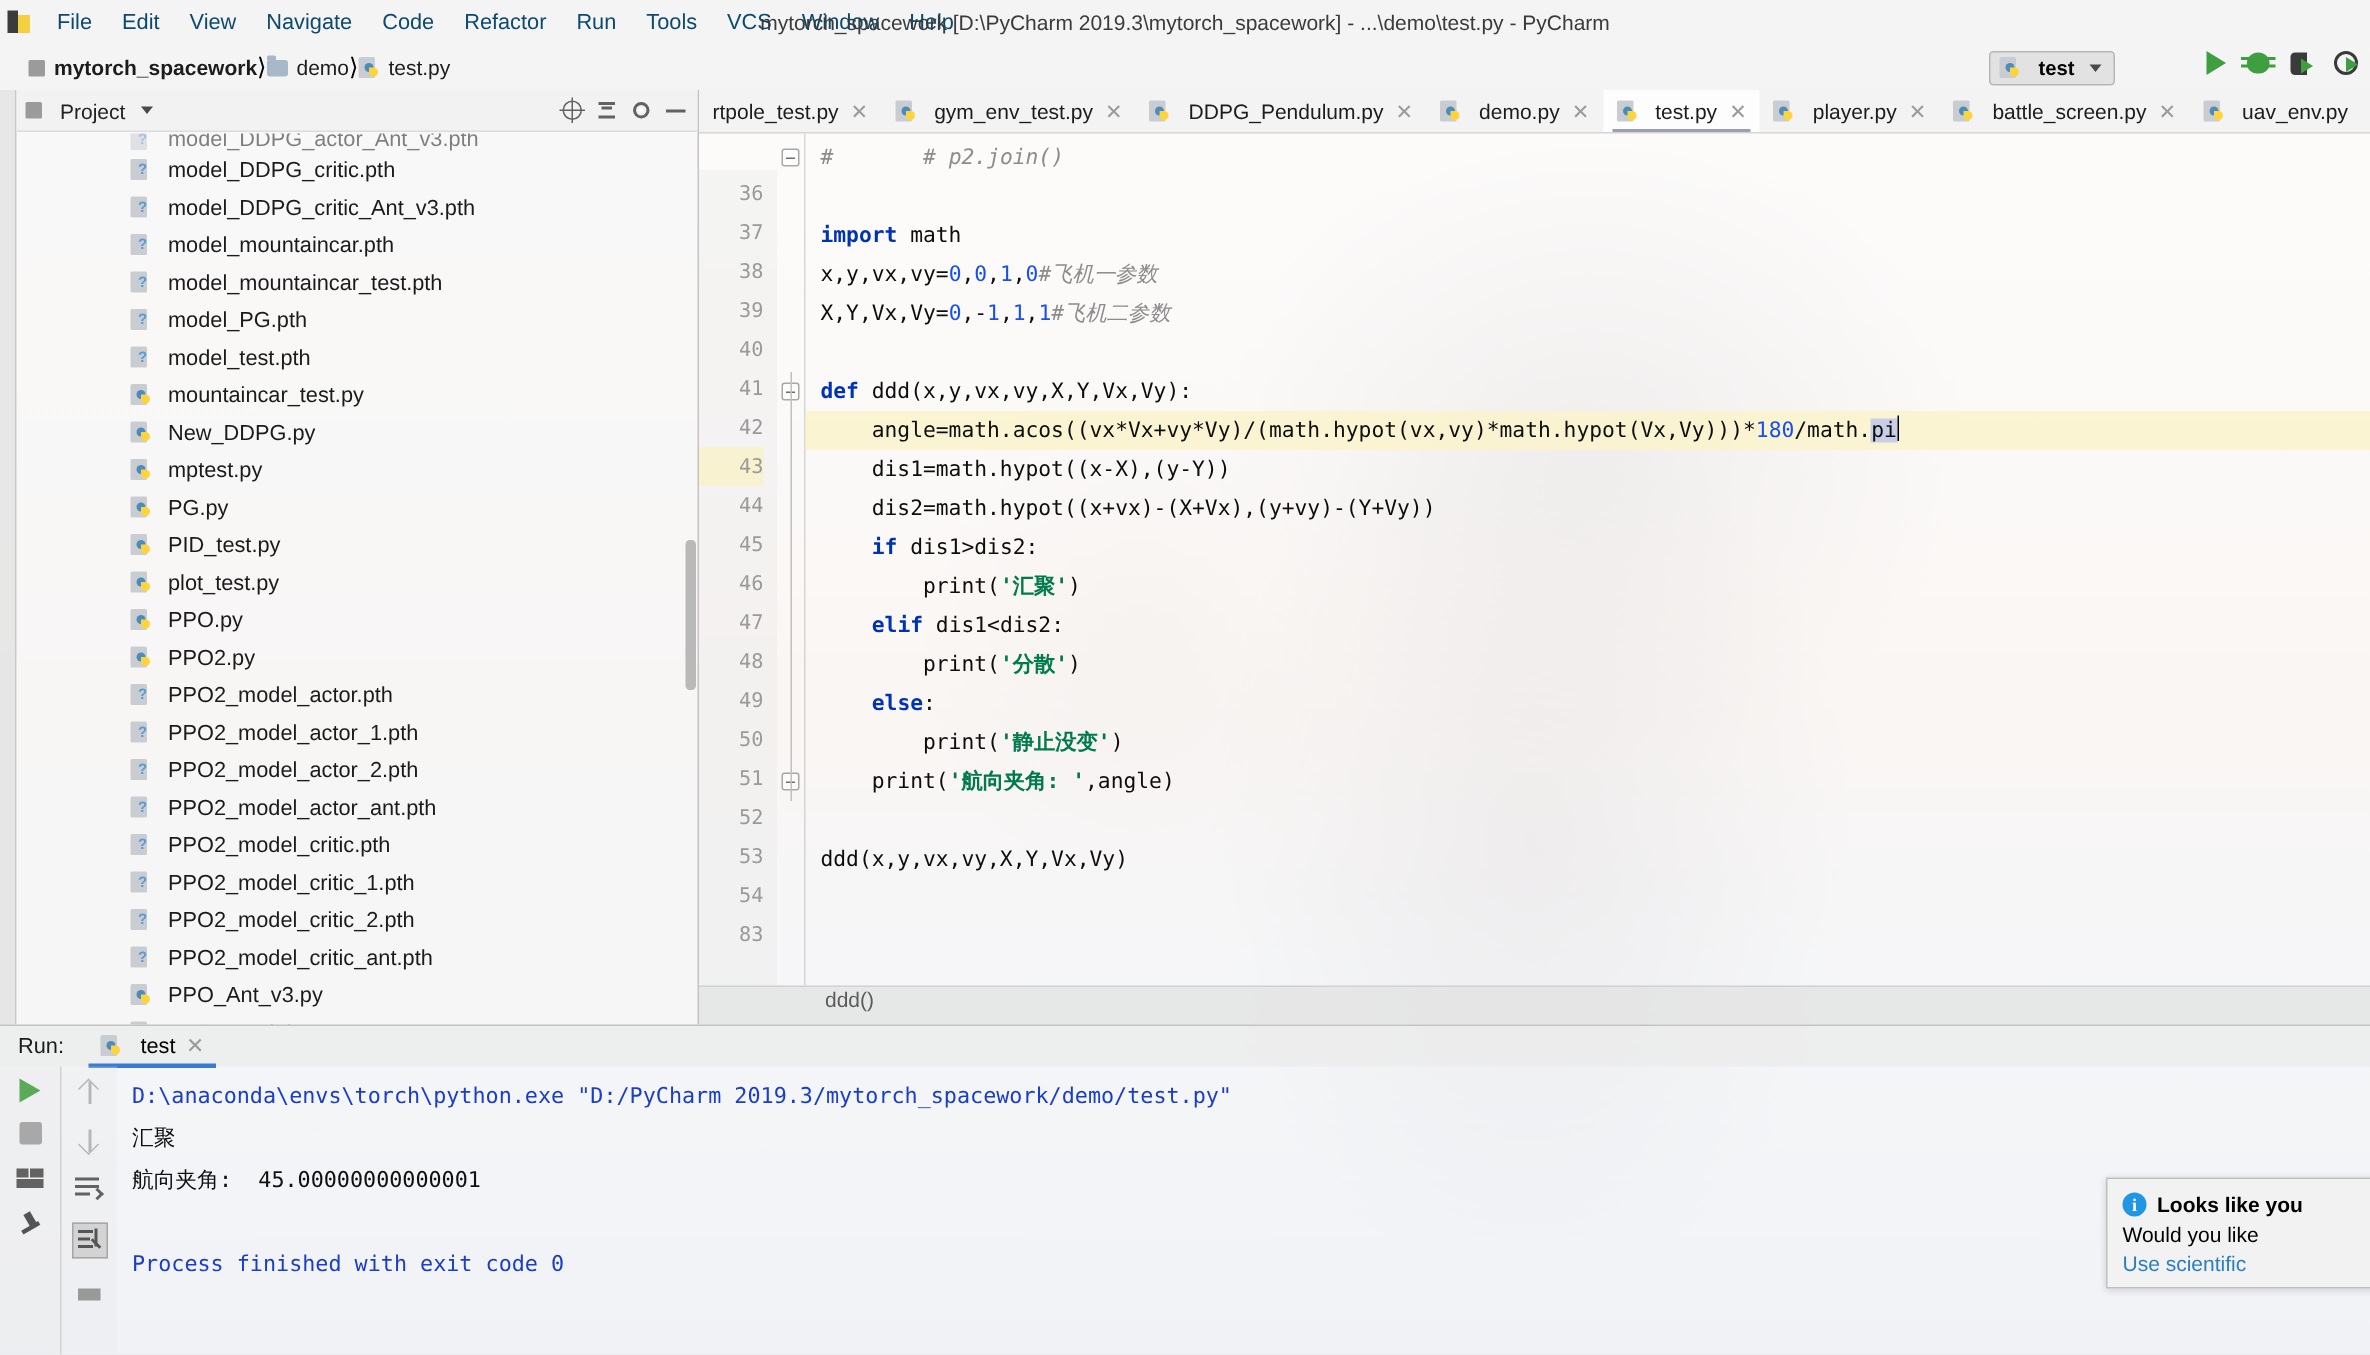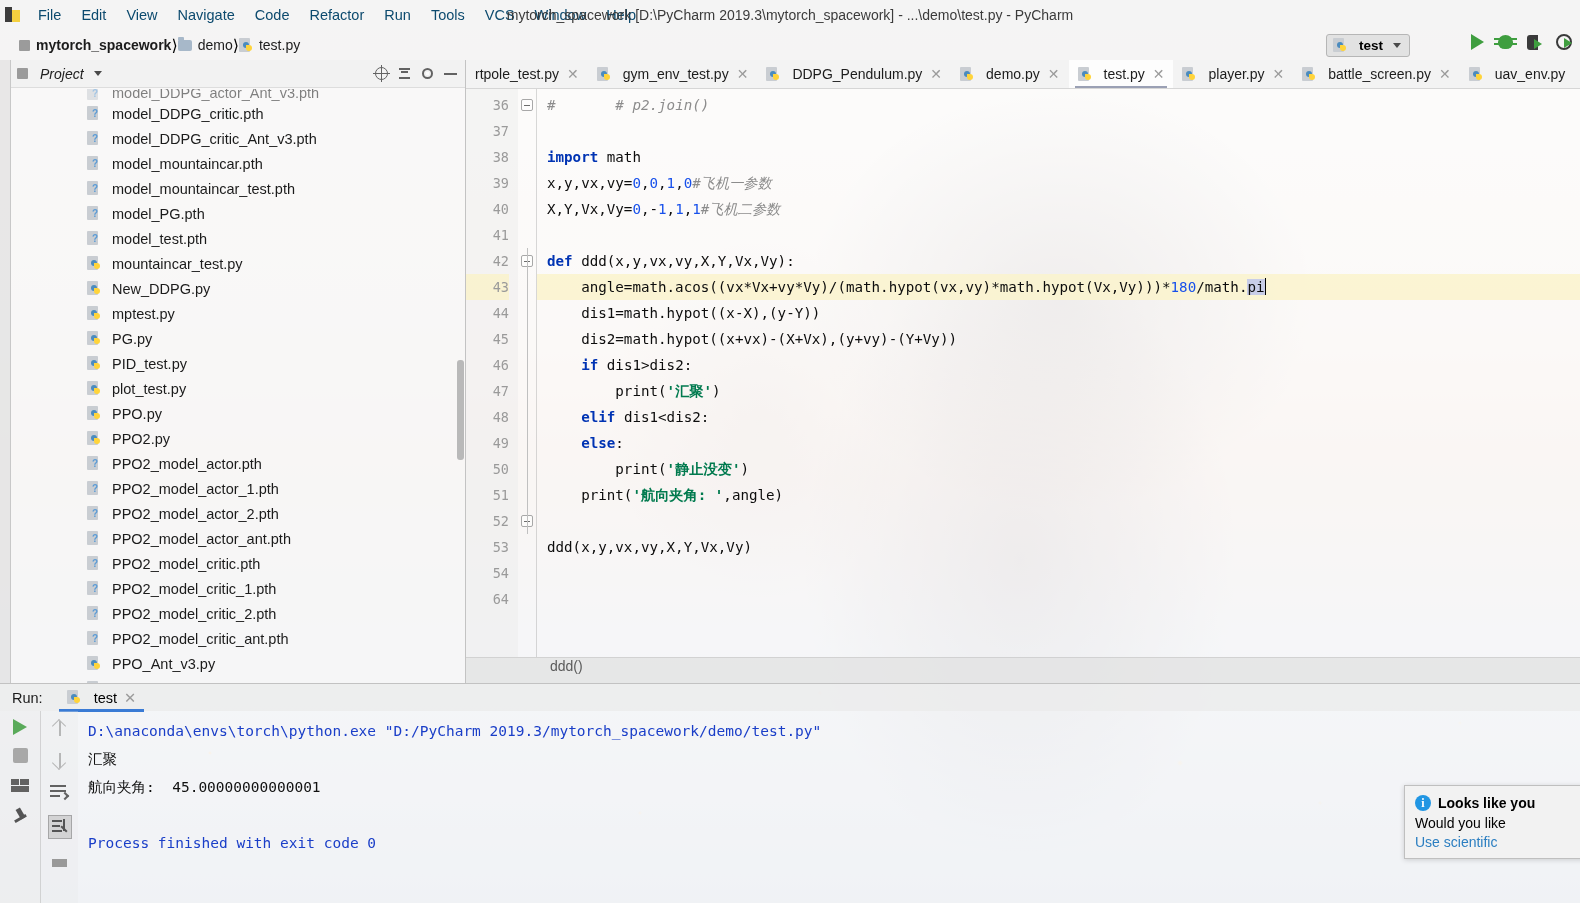--- a/index.html
+++ b/index.html
@@ -133,21 +133,21 @@
     background: rgba(246,246,246,0.55);
     border-right: 1px solid #c3c3c3;
     display:flex; flex-direction: column;
   }
   .proj-header {
     height: 28px; display: flex; align-items: center;
     background: rgba(240,240,240,0.80);
     padding: 0 6px; gap: 6px;
     border-bottom: 1px solid rgba(200,200,200,.5);
   }
-  .proj-header .title { font-size: 14px; color:#222;font-style:italic; }
+  .proj-header .title { font-size: 14px; color:#222; }
   .hicon { width:17px; height:17px; position:relative; opacity:.78; }
   .hicon.locate .r{position:absolute;inset:2px;border:1.6px solid #3a3a3a;border-radius:50%;}
   .hicon.locate .h1{position:absolute;left:0;top:7.5px;width:17px;height:1.6px;background:#3a3a3a;}
   .hicon.locate .v1{position:absolute;left:7.5px;top:0;width:1.6px;height:17px;background:#3a3a3a;}
   .hicon.collapse .a{position:absolute;left:3px;top:3px;width:11px;height:1.8px;background:#3a3a3a;}
   .hicon.collapse .b{position:absolute;left:5px;top:6px;width:7px;height:1.8px;background:#3a3a3a;}
   .hicon.collapse .c{position:absolute;left:3px;top:12px;width:11px;height:1.8px;background:#3a3a3a;}
   .hicon.gear .g{position:absolute;left:3px;top:3px;width:11px;height:11px;border:2.4px solid #3a3a3a;border-radius:50%;}
   .hicon.gear .g::after{content:"";position:absolute;left:2px;top:2px;width:3px;height:3px;background:#fff;}
   .hicon.min .m{position:absolute;left:2px;top:8px;width:13px;height:1.8px;background:#3a3a3a;}
@@ -187,20 +187,21 @@
   }
   .tab .x { color: #9b9b9b; font-size: 14px; margin-left: 2px; }
   .tab.clipped { overflow: hidden; }
 
   .code-area { flex: 1; position: relative; overflow: hidden; display:flex; }
   .gutter {
     width: 52px; flex: none; text-align: right; padding-right: 9px;
     background: rgba(234,234,234,0.42);
     font-family: "DejaVu Sans Mono", monospace; font-size: 13.5px; color: #9a9a9a;
     padding-top: 3px;
+    margin-top: 24px;
   }
   .gutter div { height: 26px; line-height: 26px; }
   .gutter div.hl { background: rgba(249,242,203,0.85); color:#9a9a9a; }
   .foldcol { width: 18px; flex: none; position: relative; padding-top:3px;}
   .foldcol div { height:26px; position: relative; }
   .fold-box{
     position:absolute; left:3px; top:7px; width:12px; height:12px;
     border:1px solid #a8a8a8; background: rgba(255,255,255,.5); border-radius:2px;
   }
   .fold-box::after{content:"";position:absolute;left:2px;top:5px;width:6px;height:1px;background:#6d6d6d;}
@@ -677,21 +678,21 @@
             <div>45</div>
             <div>46</div>
             <div>47</div>
             <div>48</div>
             <div>49</div>
             <div>50</div>
             <div>51</div>
             <div>52</div>
             <div>53</div>
             <div>54</div>
-            <div>64</div>
+            <div>83</div>
           </div>
         <div class="foldcol" id="foldcol">
             <div>
               <span class="fold-box"></span>
             </div>
             <div></div>
             <div></div>
             <div></div>
             <div></div>
             <div></div>
@@ -741,20 +742,21 @@
             <div class="cl"><span>x,y,vx,vy=</span><span class="num">0</span><span>,</span><span class="num">0</span><span>,</span><span class="num">1</span><span>,</span><span class="num">0</span><span class="cmt">#飞机一参数</span></div>
             <div class="cl"><span>X,Y,Vx,Vy=</span><span class="num">0</span><span>,-</span><span class="num">1</span><span>,</span><span class="num">1</span><span>,</span><span class="num">1</span><span class="cmt">#飞机二参数</span></div>
             <div class="cl"></div>
             <div class="cl"><span class="kw">def</span><span> ddd(x,y,vx,vy,X,Y,Vx,Vy):</span></div>
             <div class="cl hl"><span>    angle=math.acos((vx*Vx+vy*Vy)/(math.hypot(vx,vy)*math.hypot(Vx,Vy)))*</span><span class="num">180</span><span>/math.</span><span class="sel">pi</span><span class="caret"></span></div>
             <div class="cl"><span>    dis1=math.hypot((x-X),(y-Y))</span></div>
             <div class="cl"><span>    dis2=math.hypot((x+vx)-(X+Vx),(y+vy)-(Y+Vy))</span></div>
             <div class="cl"><span>    </span><span class="kw">if</span><span> dis1&gt;dis2:</span></div>
             <div class="cl"><span>        print(</span><span class="str">'汇聚'</span><span>)</span></div>
             <div class="cl"><span>    </span><span class="kw">elif</span><span> dis1&lt;dis2:</span></div>
+            <div class="cl"><span>        print(</span><span class="str">'分散'</span><span>)</span></div>
             <div class="cl"><span>    </span><span class="kw">else</span><span>:</span></div>
             <div class="cl"><span>        print(</span><span class="str">'静止没变'</span><span>)</span></div>
             <div class="cl"><span>    print(</span><span class="str">'航向夹角: '</span><span>,angle)</span></div>
             <div class="cl"></div>
             <div class="cl"><span>ddd(x,y,vx,vy,X,Y,Vx,Vy)</span></div>
             <div class="cl"></div>
           </div>
       </div>
 
       <div class="breadcrumb-bottom">

